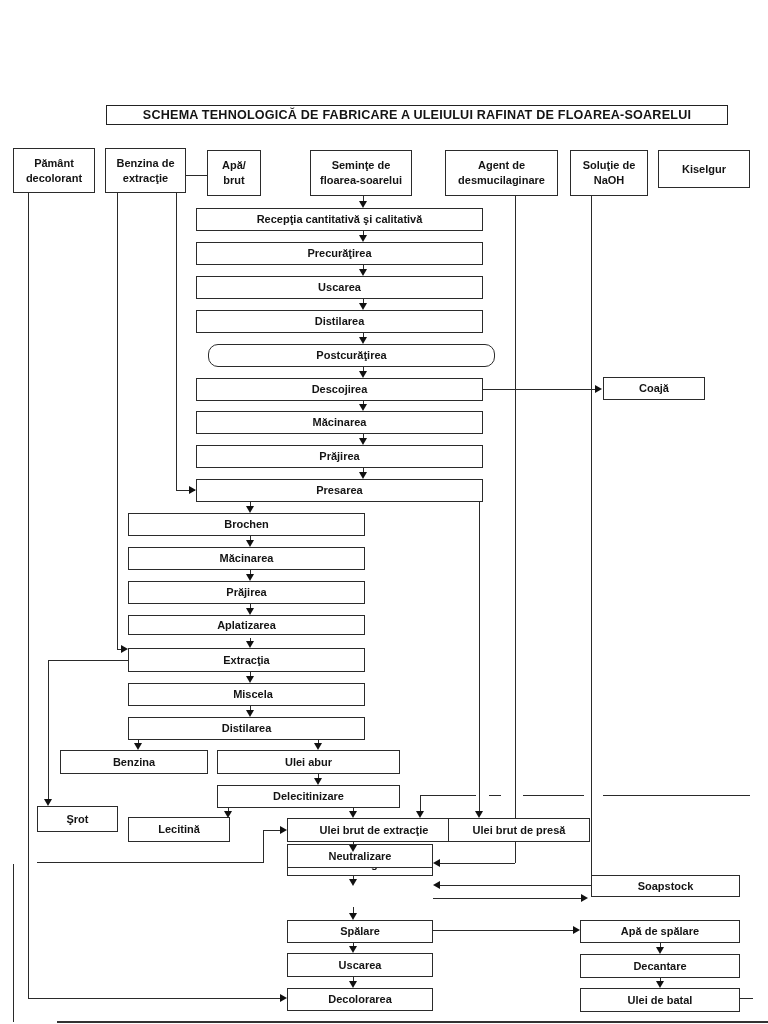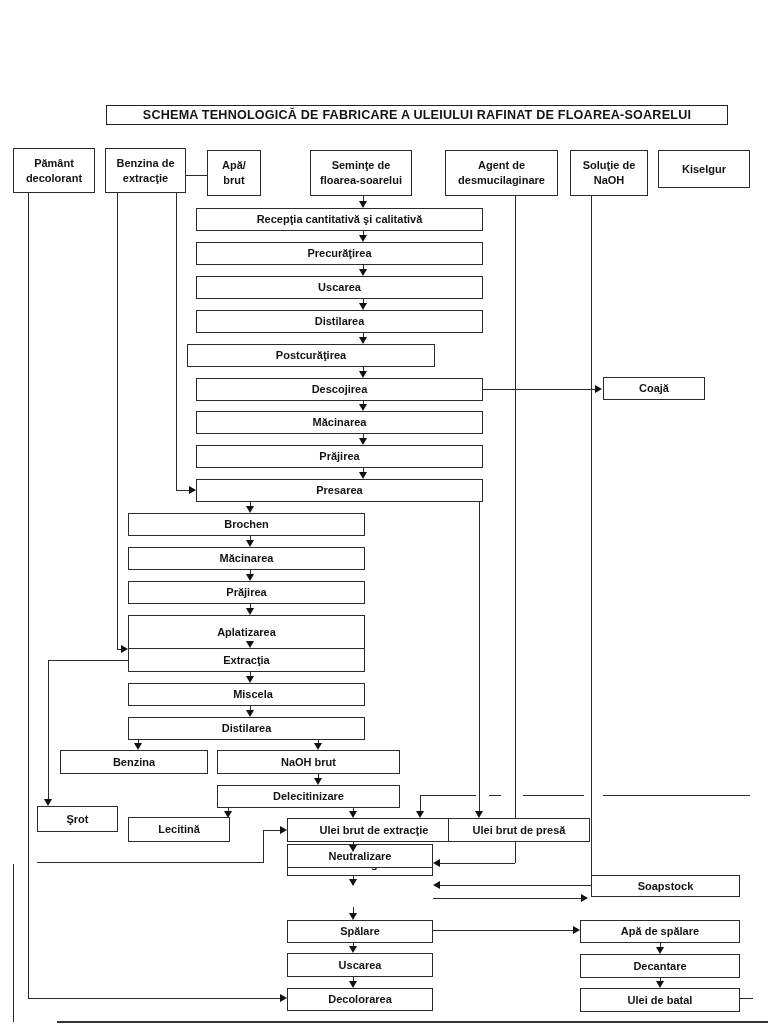--- a/index.html
+++ b/index.html
@@ -128,37 +128,37 @@
   <div class="box" style="left:207px;top:150px;width:54px;height:46px;">Apă/ brut</div>
   <div class="box" style="left:310px;top:150px;width:102px;height:46px;">Seminţe de floarea-soarelui</div>
   <div class="box" style="left:445px;top:150px;width:113px;height:46px;">Agent de desmucilaginare</div>
   <div class="box" style="left:570px;top:150px;width:78px;height:46px;">Soluţie de NaOH</div>
   <div class="box" style="left:658px;top:150px;width:92px;height:38px;">Kiselgur</div>
 
   <div class="box" style="left:196px;top:208px;width:287px;height:23px;">Recepţia cantitativă şi calitativă</div>
   <div class="box" style="left:196px;top:242px;width:287px;height:23px;">Precurăţirea</div>
   <div class="box" style="left:196px;top:276px;width:287px;height:23px;">Uscarea</div>
   <div class="box" style="left:196px;top:310px;width:287px;height:23px;">Distilarea</div>
-  <div class="box" style="left:187px;top:344px;width:248px;height:23px;">Postcurăţirea</div>
+  <div class="box" style="left:208px;top:344px;width:287px;height:23px;border-radius:10px;">Postcurăţirea</div>
   <div class="box" style="left:196px;top:378px;width:287px;height:23px;">Descojirea</div>
   <div class="box" style="left:603px;top:377px;width:102px;height:23px;">Coajă</div>
   <div class="box" style="left:196px;top:411px;width:287px;height:23px;">Măcinarea</div>
   <div class="box" style="left:196px;top:445px;width:287px;height:23px;">Prăjirea</div>
   <div class="box" style="left:196px;top:479px;width:287px;height:23px;">Presarea</div>
 
   <div class="box" style="left:128px;top:513px;width:237px;height:23px;">Brochen</div>
   <div class="box" style="left:128px;top:547px;width:237px;height:23px;">Măcinarea</div>
   <div class="box" style="left:128px;top:581px;width:237px;height:23px;">Prăjirea</div>
-  <div class="box" style="left:128px;top:615px;width:237px;height:34px;">Aplatizarea</div>
+  <div class="box" style="left:128px;top:615px;width:237px;height:20px;">Aplatizarea</div>
   <div class="box" style="left:128px;top:648px;width:237px;height:24px;">Extracţia</div>
   <div class="box" style="left:128px;top:683px;width:237px;height:23px;padding-left:16px;">Miscela</div>
   <div class="box" style="left:128px;top:717px;width:237px;height:23px;">Distilarea</div>
 
   <div class="box" style="left:60px;top:750px;width:148px;height:24px;">Benzina</div>
-  <div class="box" style="left:217px;top:750px;width:183px;height:24px;">NaOH brut</div>
+  <div class="box" style="left:217px;top:750px;width:183px;height:24px;">Ulei abur</div>
   <div class="box" style="left:217px;top:785px;width:183px;height:23px;">Delecitinizare</div>
   <div class="box" style="left:37px;top:806px;width:81px;height:26px;">Şrot</div>
   <div class="box" style="left:128px;top:817px;width:102px;height:25px;">Lecitină</div>
   <div class="box" style="left:287px;top:818px;width:174px;height:24px;">Ulei brut de extracţie</div>
   <div class="box" style="left:448px;top:818px;width:142px;height:24px;">Ulei brut de presă</div>
 
   <div class="box" style="left:287px;top:852px;width:146px;height:24px;">Desmucilaginare</div>
   <div class="box" style="left:287px;top:844px;width:146px;height:24px;">Neutralizare</div>
   <div class="box" style="left:591px;top:875px;width:149px;height:22px;">Soapstock</div>
   <div class="box" style="left:287px;top:920px;width:146px;height:23px;">Spălare</div>

